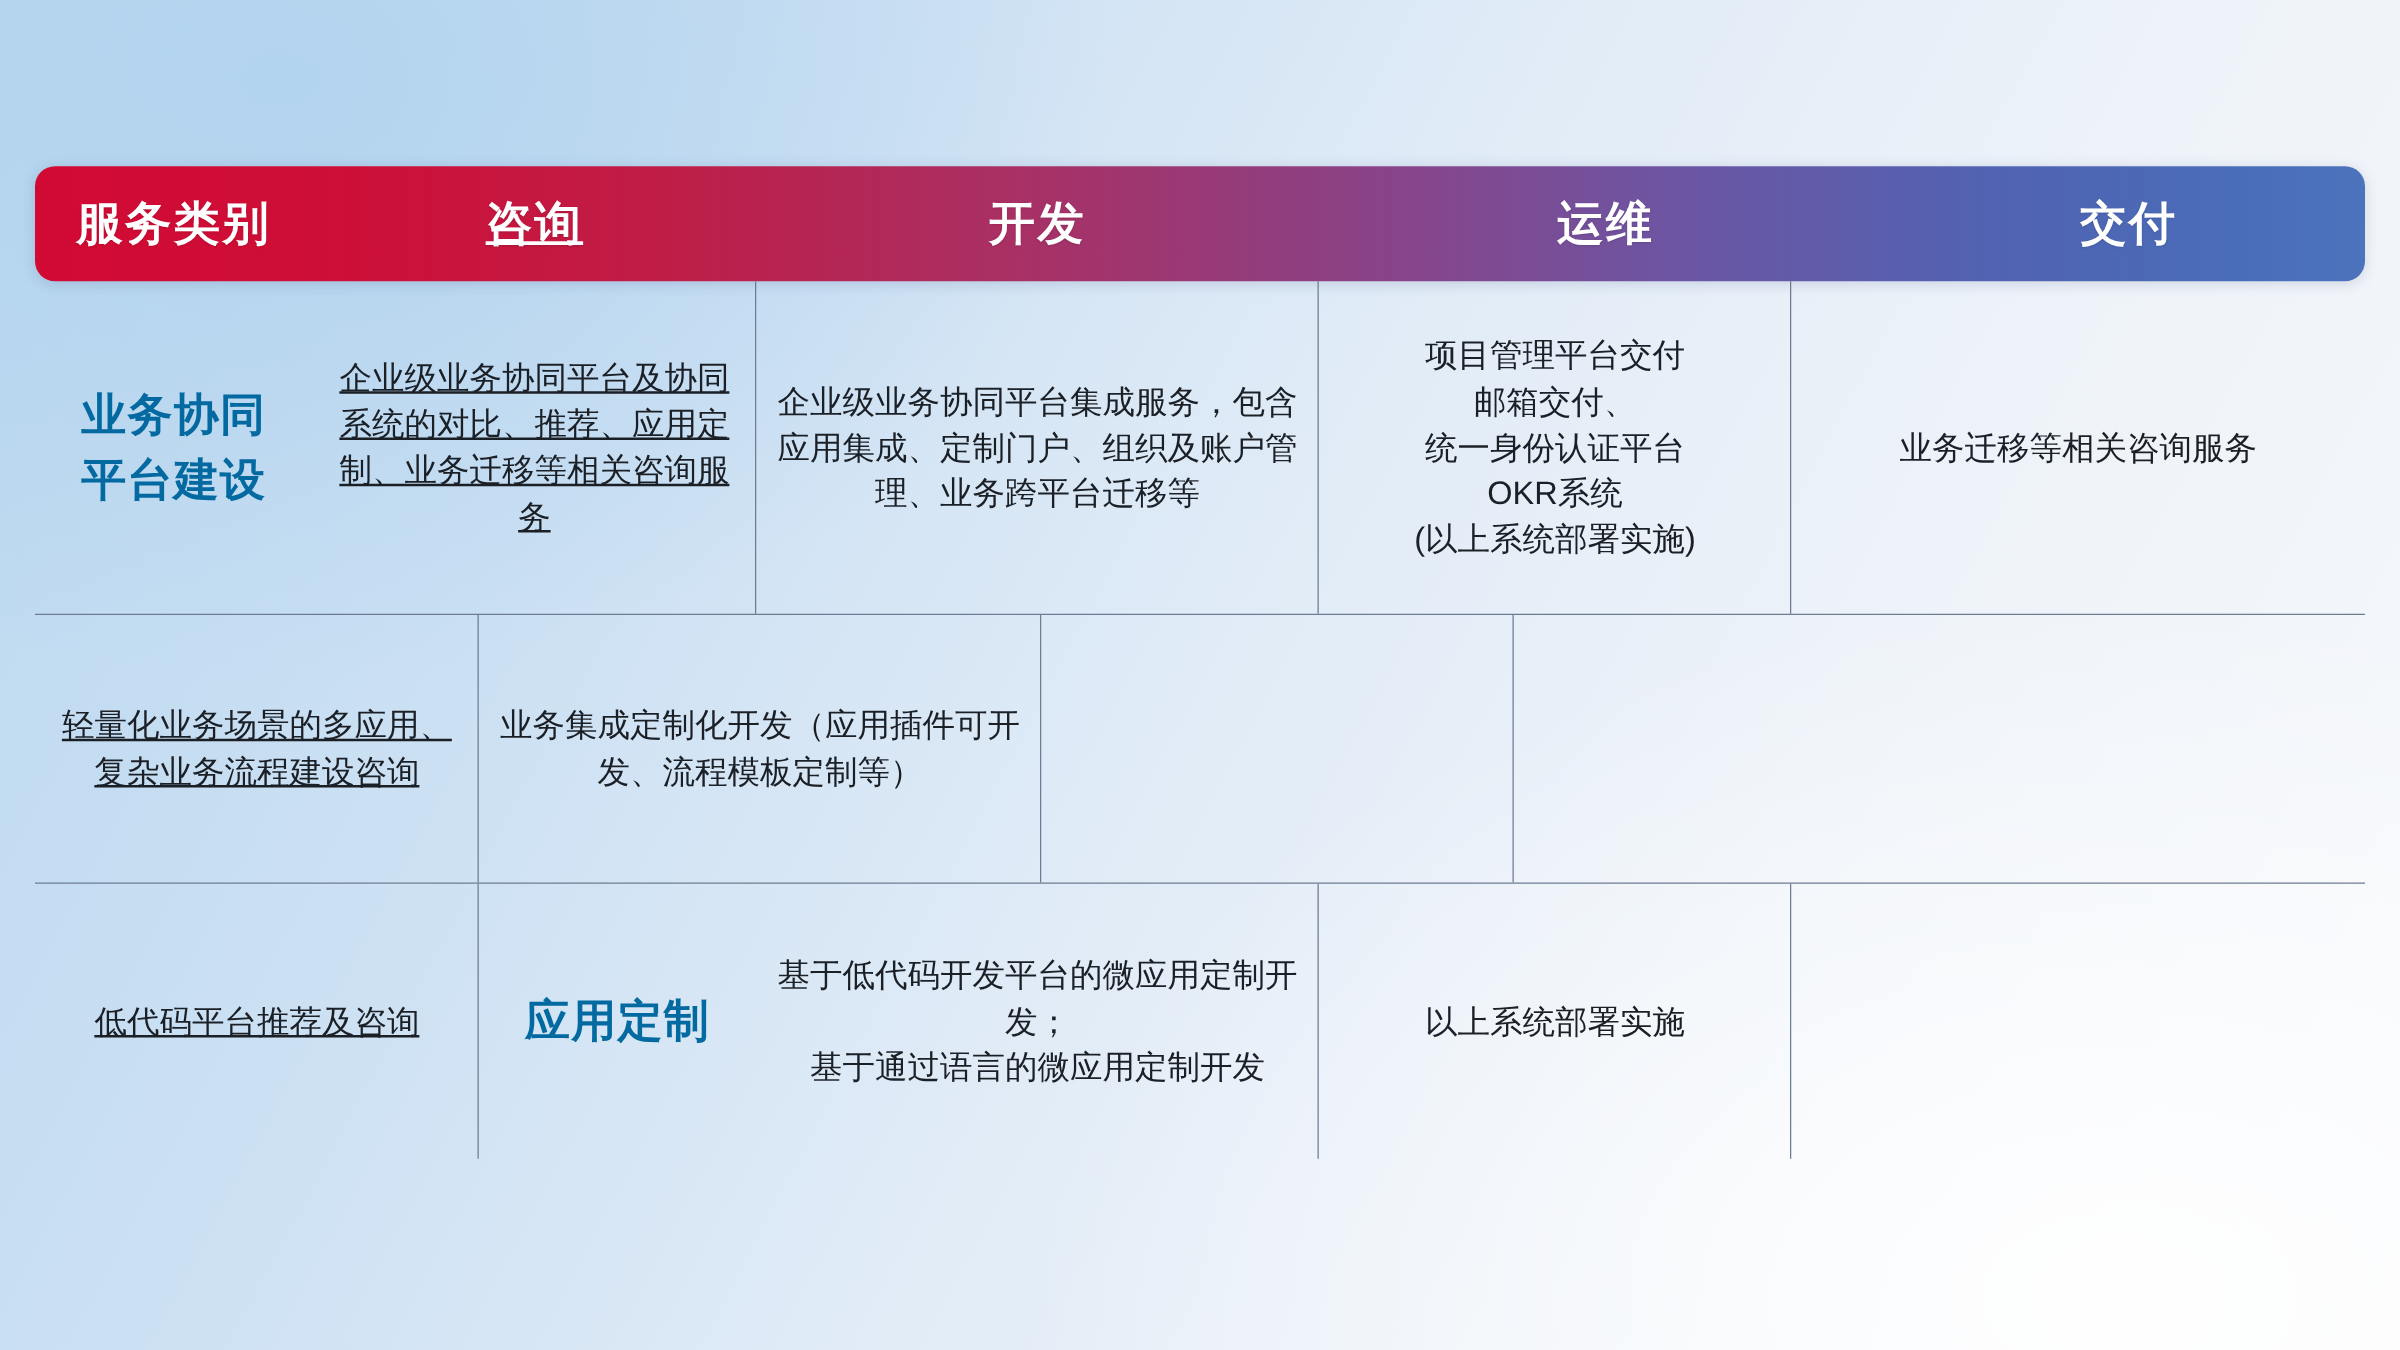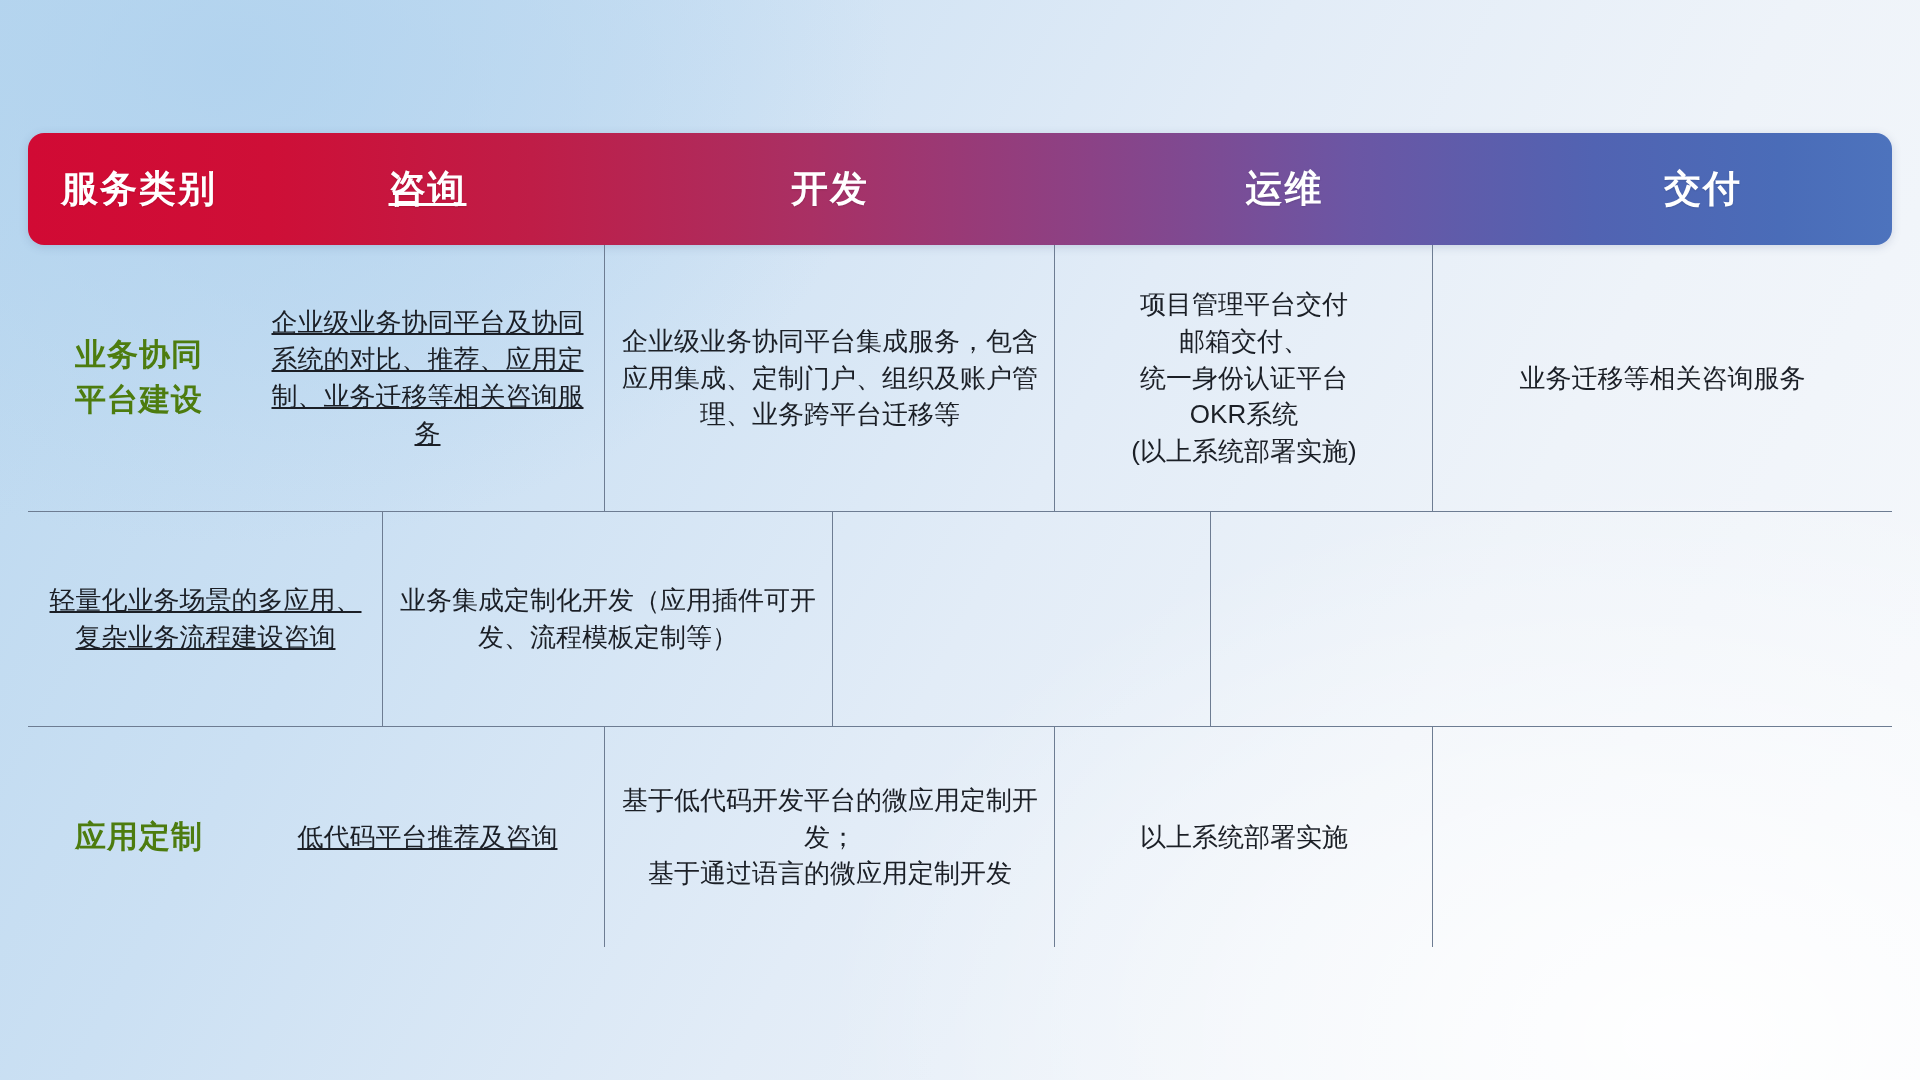--- a/index.html
+++ b/index.html
@@ -32,21 +32,21 @@
     left: 28px;
     top: 133px;
     width: 1864px;
     height: 830px;
   }
 
   
   .thead {
     position: relative;
     display: flex;
-    height: 112px;
+    height: 92px;
     border-radius: 16px;
     overflow: hidden;
     background: linear-gradient(90deg,
         #d10a34 0%,
         #ce0f37 13%,
         #bf1d47 27%,
         #a93064 42%,
         #8b4286 57%,
         #6b56a4 71%,
         #5163b2 84%,
@@ -96,23 +96,23 @@
     content: "";
     position: absolute;
     right: 0;
     top: 0;
     bottom: 0;
     width: 1.5px;
     background: #6d7c92;
   }
 
   .cat {
-    color: #4d7c0f;
+    color: #0369a1;
     font-weight: 700;
-    font-size: 31px;
+    font-size: 36px;
     letter-spacing: 1px;
     line-height: 1.45;
   }
 
   
   .c1 { width: 222px; }
   .c2 { width: 355px; text-decoration: underline; }
   .c3 { width: 450px; }
   .c4 { width: 378px; }
   .c5 { width: 459px; }
@@ -154,22 +154,22 @@
       </div>
 
       <div class="row r2">
         <div class="cell c2 vsep-right nowrap-lines">轻量化业务场景的多应用、复杂业务流程建设咨询</div>
         <div class="cell c3 vsep-right nowrap-lines">业务集成定制化开发（应用插件可开发、流程模板定制等）</div>
         <div class="cell c4 vsep-right nowrap-lines"></div>
         <div class="cell c5 nowrap-lines"></div>
       </div>
 
       <div class="row r3">
+        <div class="cell c2 vsep-right nowrap-lines">低代码平台推荐及咨询</div>
         <div class="cell c1 cat nowrap-lines">应用定制</div>
-        <div class="cell c2 vsep-right nowrap-lines">低代码平台推荐及咨询</div>
         <div class="cell c3 vsep-right nowrap-lines">基于低代码开发平台的微应用定制开发；
 基于通过语言的微应用定制开发</div>
         <div class="cell c4 vsep-right nowrap-lines">以上系统部署实施</div>
         <div class="cell c5 nowrap-lines"></div>
       </div>
 
     </div>
   </div>
 </div>
 

